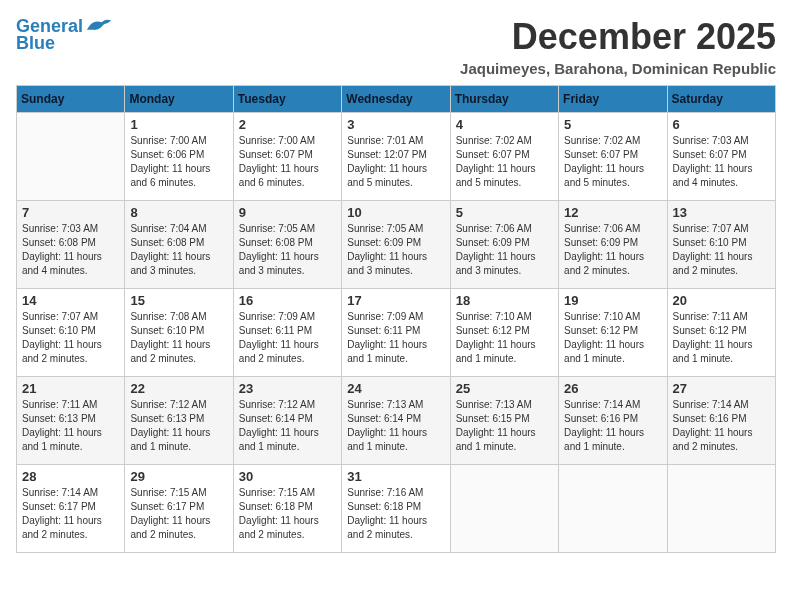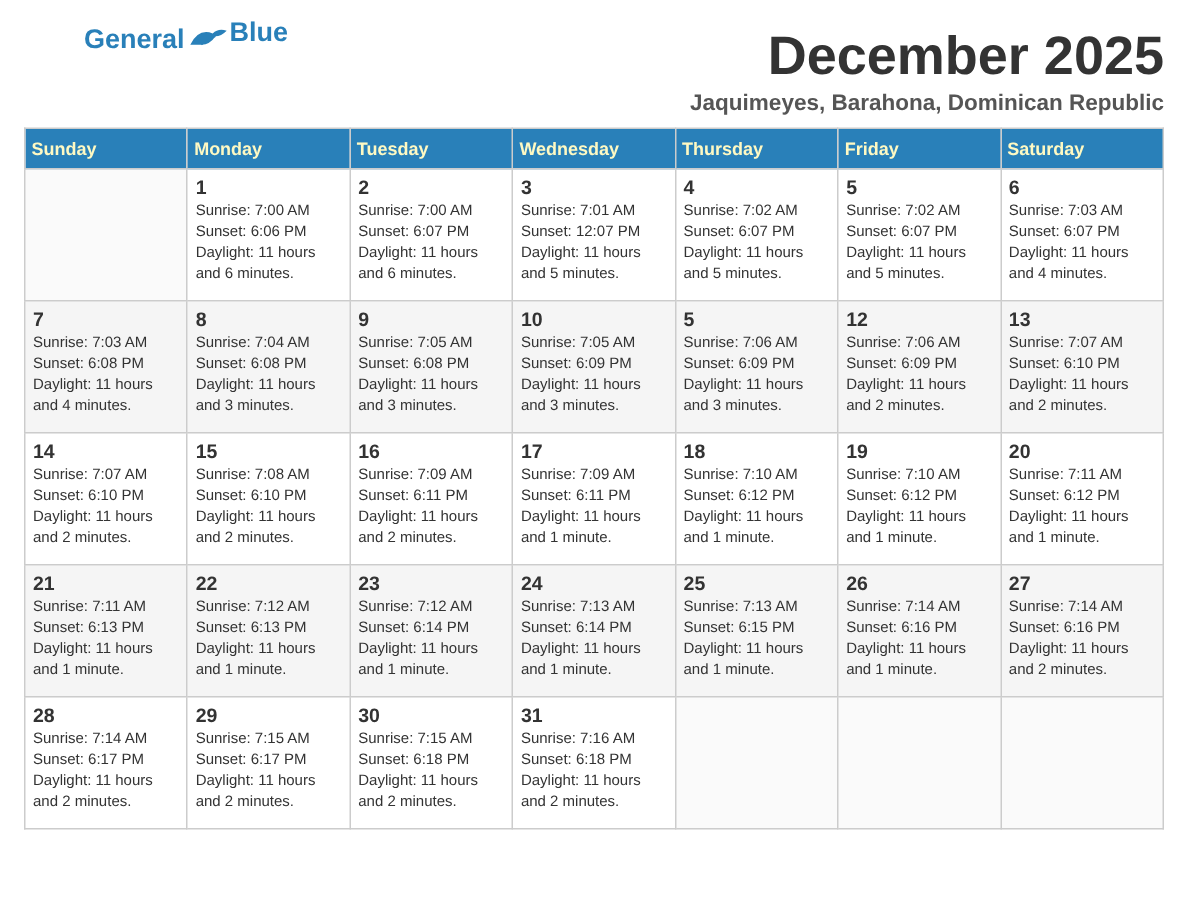--- a/index.html
+++ b/index.html
@@ -50,21 +50,21 @@
       font-weight: bold;
     }
     .calendar-table {
       width: 100%;
       border-collapse: collapse;
       margin-top: 8px;
       font-size: 11px;
     }
     .calendar-table th {
       background: #2980b9;
-      color: #fef9c3;
+      color: #0f172a;
       padding: 6px 4px;
       text-align: left;
       font-size: 12px;
       font-weight: bold;
       border: 1px solid #ccc;
     }
     .calendar-table td {
       border: 1px solid #ccc;
       vertical-align: top;
       padding: 4px 5px;
@@ -92,21 +92,21 @@
     .empty-cell {
       background: #fafafa;
     }
   </style>
 </head>
 <body>
 
 <div>
   <div class="header-top">
     <div class="logo">
-      <div style="display:flex;flex-direction:row;align-items:flex-start;margin-left:40px;">
+      <div style="display:flex;flex-direction:column;align-items:flex-start;">
         <div style="display:flex;align-items:center;">
           <span class="logo-text"><span>General</span></span>
           <svg class="logo-bird" viewBox="0 0 30 22" xmlns="http://www.w3.org/2000/svg">
             <path d="M2,14 Q8,2 18,6 Q22,2 28,4 Q24,8 20,8 Q16,14 10,14 Z" fill="#2980b9"></path>
             <path d="M10,14 Q14,10 20,8" stroke="#2980b9" stroke-width="1" fill="none"></path>
           </svg>
         </div>
         <span class="logo-text" style="color:#2980b9;margin-top:-4px;">Blue</span>
       </div>
     </div>

